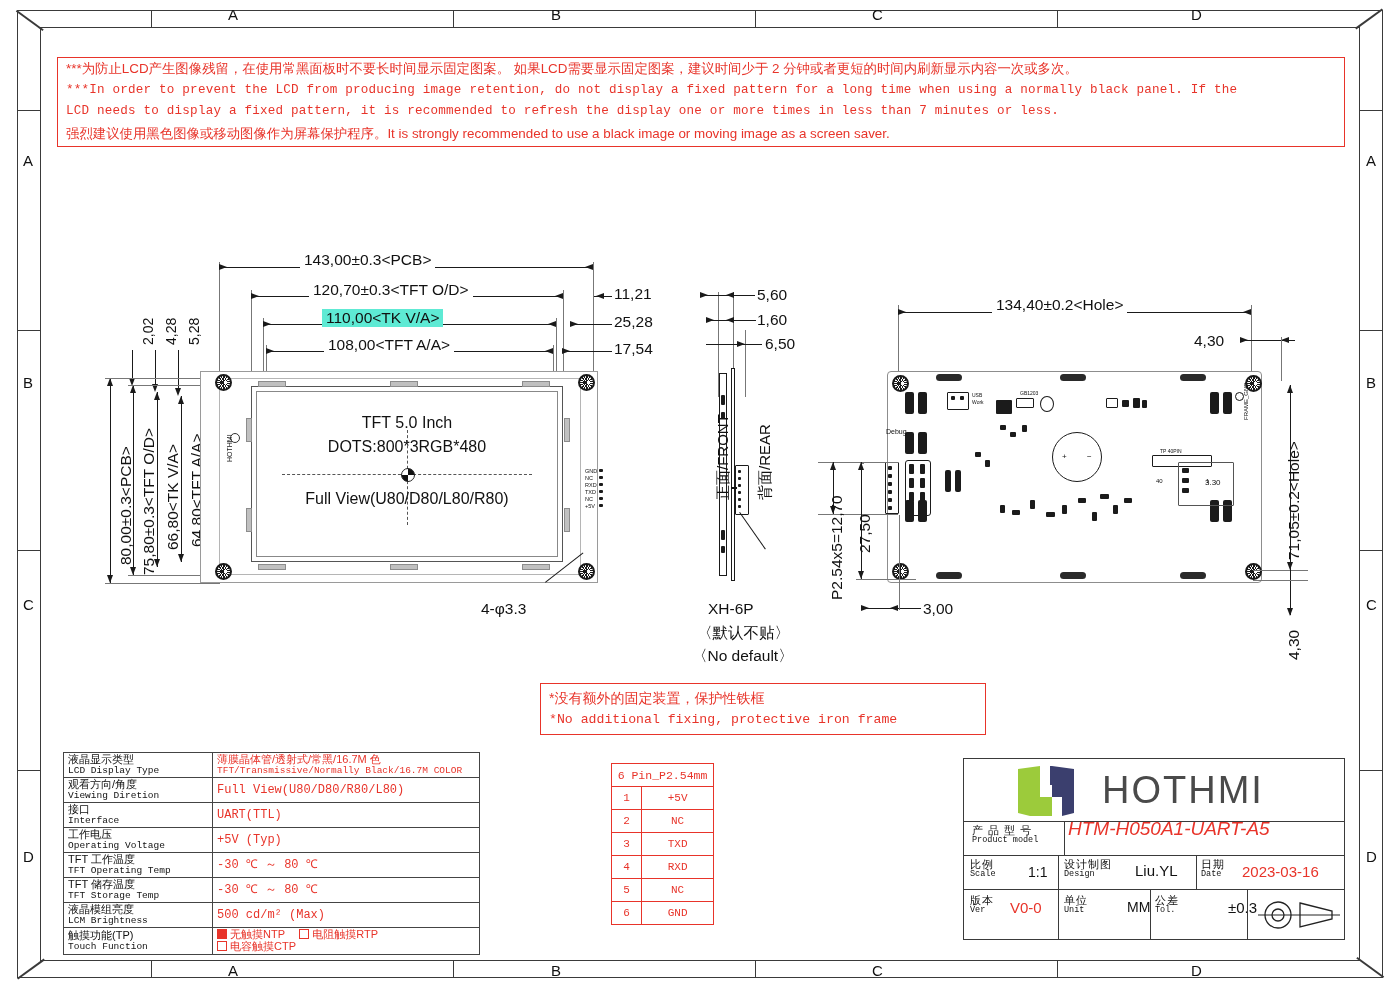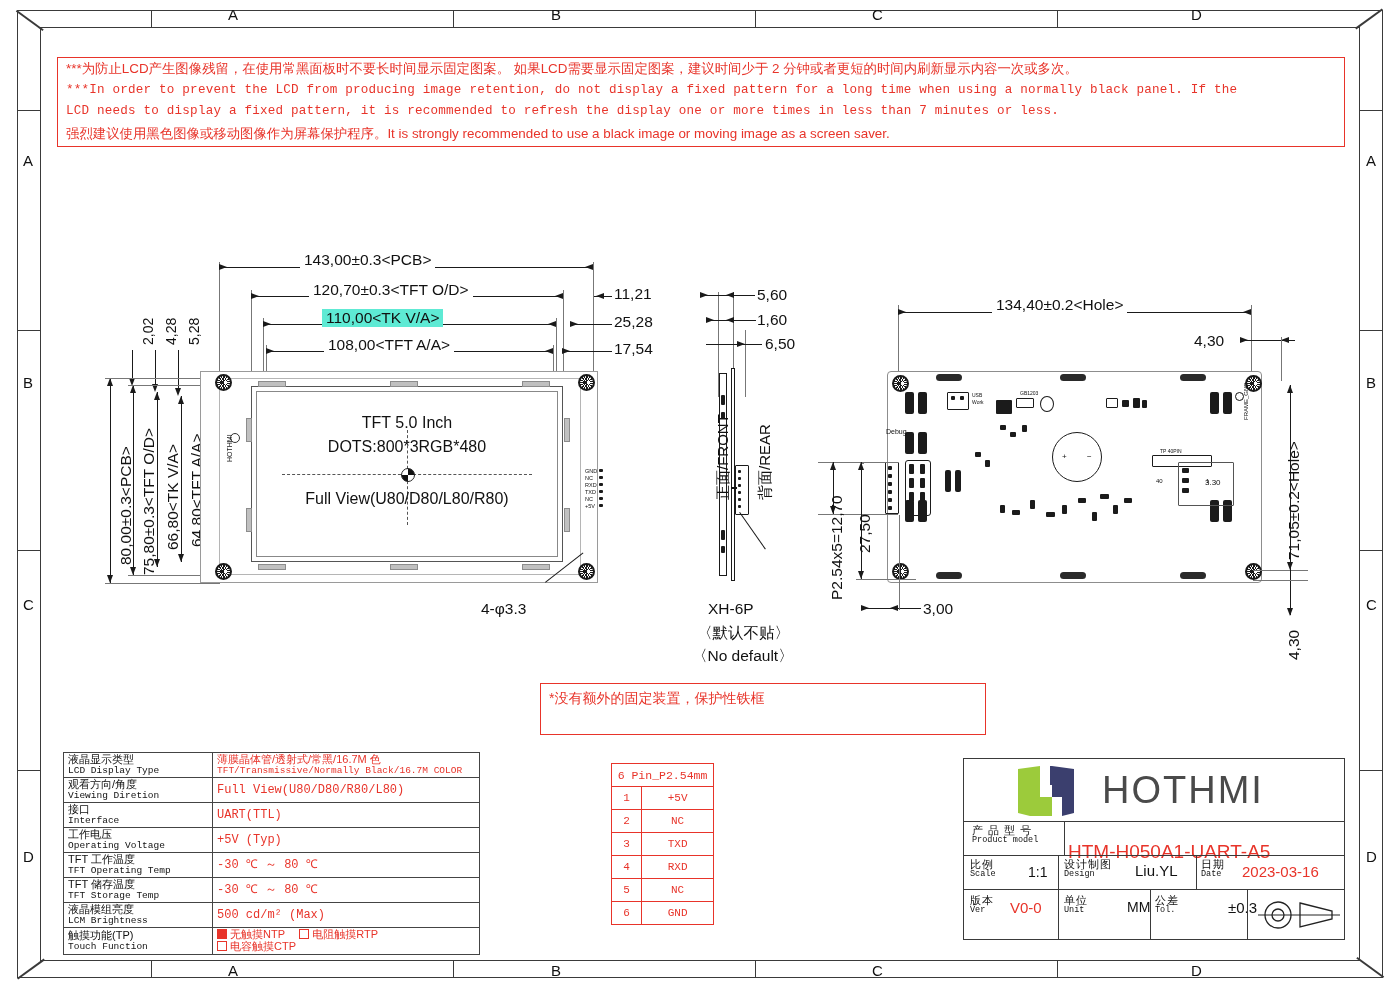--- a/index.html
+++ b/index.html
@@ -439,20 +439,21 @@
   <div class="arrD" style="left:1287px;top:562px;"></div>
   <div class="dimv abs" style="left:1285px;top:560px;">71,05±0.2&lt;Hole&gt;</div>
   <div class="ln lnh thin" style="left:1253px;top:570px;width:55px;"></div>
   <div class="ln lnv" style="left:1290px;top:570px;height:45px;"></div>
   <div class="arrD" style="left:1287px;top:608px;"></div>
   <div class="dimv abs" style="left:1285px;top:660px;">4,30</div>
   <div class="ln lnh thin" style="left:1253px;top:580px;width:55px;"></div>
 
   <div class="abs" id="fix-note">
     <div>*没有额外的固定装置，保护性铁框</div>
+    <div class="mono">*No additional fixing, protective iron frame</div>
   </div>
 
   <table id="spec-table">
     <tbody>
         <tr>
       <td class="k">
         <span class="cn">液晶显示类型</span>
         <span class="en">LCD Display Type</span>
       </td>
       <td class="v">
@@ -558,21 +559,21 @@
         <path d="M26 20 L38 20 L38 32 L26 32 Z" fill="#fff"></path>
       </svg>
       <div id="logo-text">HOTHMI</div>
     </div>
 
     <div class="tb-row" style="top:62px;"></div>
     <div class="tb-cell tb-k" style="left:8px;top:66px;width:92px;">
       <span class="cn">产 品 型 号</span>
       <span class="en">Product model</span>
     </div>
-    <div class="tb-cell tb-v" style="left:104px;top:82px;font-size:19px;letter-spacing:0px;">HTM-H050A1-UART-A5</div>
+    <div class="tb-cell tb-v" style="left:104px;top:59px;font-size:19px;letter-spacing:0px;font-style:italic;">HTM-H050A1-UART-A5</div>
     <div class="ln lnv" style="left:100px;top:62px;height:34px;background:#3a3a3a;"></div>
 
     <div class="tb-row" style="top:96px;"></div>
     <div class="tb-cell tb-k" style="left:6px;top:100px;width:44px;">
       <span class="cn">比例</span>
       <span class="en">Scale</span>
     </div>
     <div class="tb-cell tb-vb" style="left:48px;top:105px;font-size:14px;">1:1</div>
     <div class="ln lnv" style="left:94px;top:96px;height:34px;background:#3a3a3a;"></div>
     <div class="tb-cell tb-k" style="left:100px;top:100px;width:56px;">

